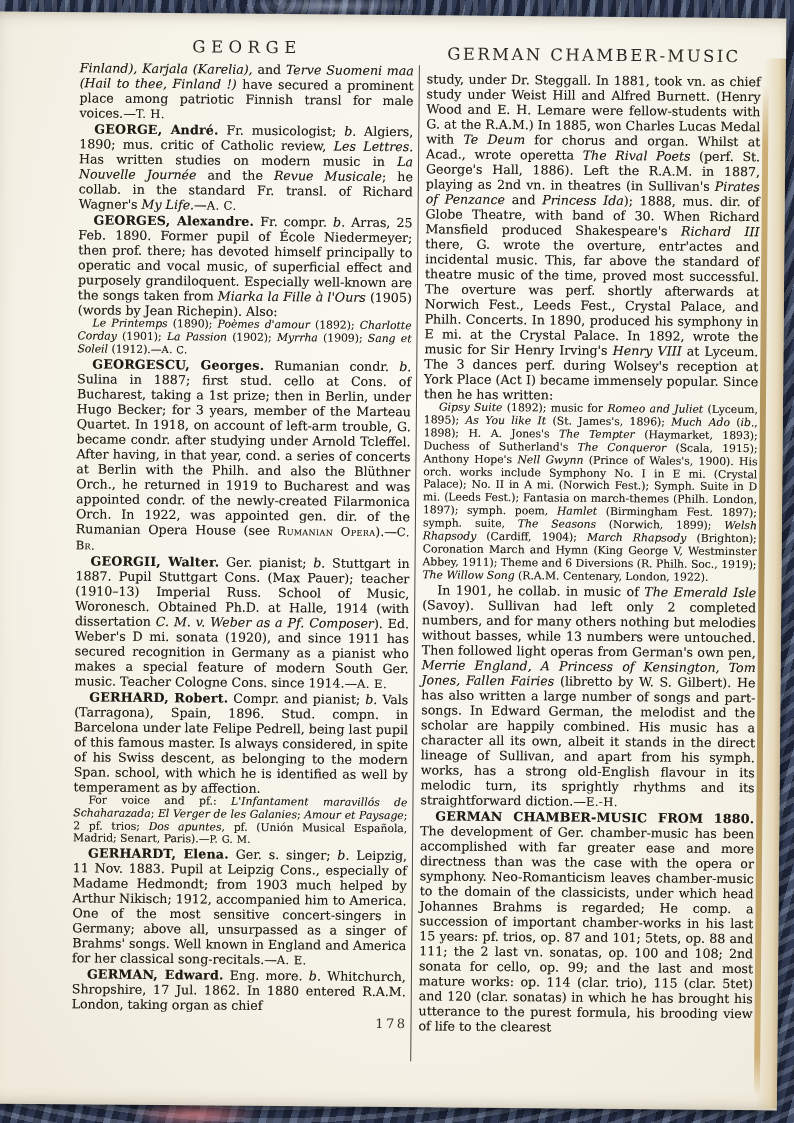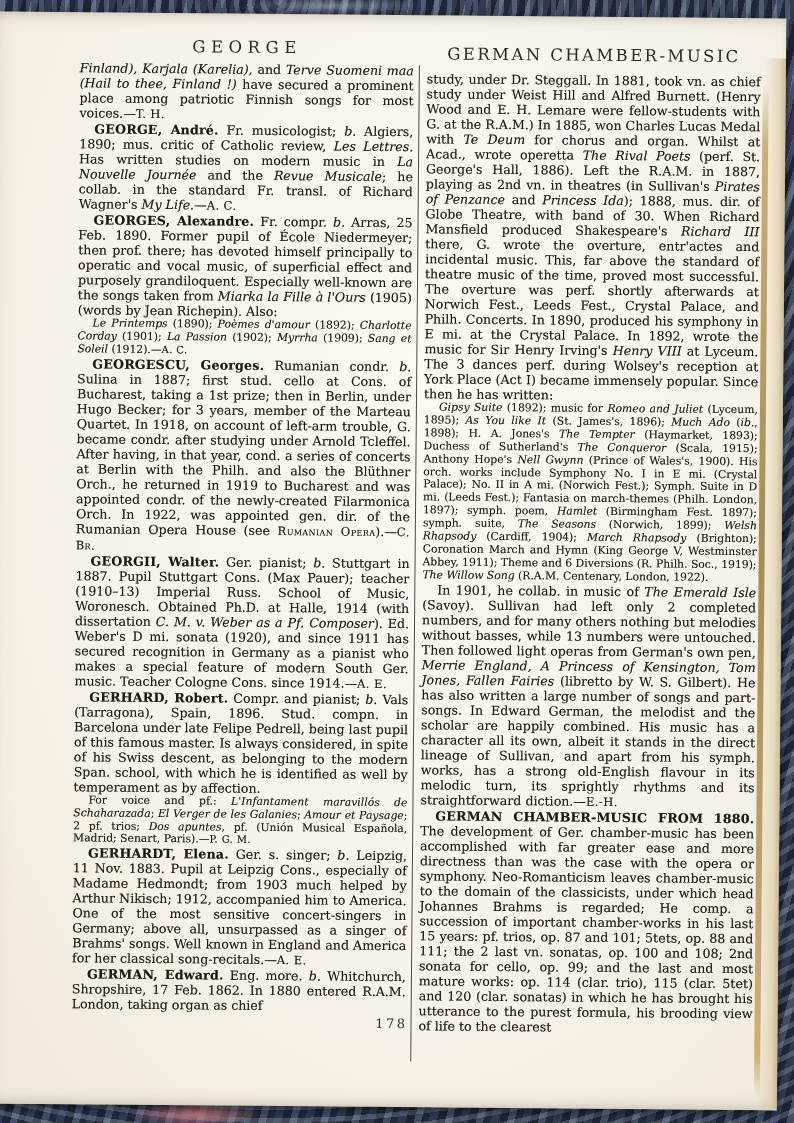--- a/index.html
+++ b/index.html
@@ -66,30 +66,30 @@
 <div class="page">
   <div class="page-edge-wash"></div>
   <div class="page-edge"></div>
 
   <div class="running-head left">GEORGE</div>
   <div class="running-head right">GERMAN CHAMBER-MUSIC</div>
 
   <div class="column-rule"></div>
 
   <div class="col col-left">
-      <p class="para noindent"><span class="i">Finland), Karjala (Karelia),</span><span> and </span><span class="i">Terve Suomeni maa (Hail to thee, Finland !)</span><span> have secured a prominent place among patriotic Finnish songs for most voices.—</span><span class="sc">T. H.</span></p>
+      <p class="para noindent"><span class="i">Finland), Karjala (Karelia),</span><span> and </span><span class="i">Terve Suomeni maa (Hail to thee, Finland !)</span><span> have secured a prominent place among patriotic Finnish transl for male voices.—</span><span class="sc">T. H.</span></p>
       <p class="para indent"><span class="b">GEORGE, André.</span><span> Fr. musicologist; </span><span class="i">b.</span><span> Algiers, 1890; mus. critic of Catholic review, </span><span class="i">Les Lettres.</span><span> Has written studies on modern music in </span><span class="i">La Nouvelle Journée</span><span> and the </span><span class="i">Revue Musicale</span><span>; he collab. in the standard Fr. transl. of Richard Wagner's </span><span class="i">My Life.</span><span>—</span><span class="sc">A. C.</span></p>
       <p class="para indent"><span class="b">GEORGES, Alexandre.</span><span> Fr. compr. </span><span class="i">b.</span><span> Arras, 25 Feb. 1890. Former pupil of École Niedermeyer; then prof. there; has devoted himself principally to operatic and vocal music, of superficial effect and purposely grandiloquent. Especially well-known are the songs taken from </span><span class="i">Miarka la Fille à l'Ours</span><span> (1905) (words by Jean Richepin). Also:</span></p>
       <p class="para works indent"><span class="i">Le Printemps</span><span> (1890); </span><span class="i">Poèmes d'amour</span><span> (1892); </span><span class="i">Charlotte Corday</span><span> (1901); </span><span class="i">La Passion</span><span> (1902); </span><span class="i">Myrrha</span><span> (1909); </span><span class="i">Sang et Soleil</span><span> (1912).—</span><span class="sc">A. C.</span></p>
       <p class="para indent"><span class="b">GEORGESCU, Georges.</span><span> Rumanian condr. </span><span class="i">b.</span><span> Sulina in 1887; first stud. cello at Cons. of Bucharest, taking a 1st prize; then in Berlin, under Hugo Becker; for 3 years, member of the Marteau Quartet. In 1918, on account of left-arm trouble, G. became condr. after studying under Arnold Tcleffel. After having, in that year, cond. a series of concerts at Berlin with the Philh. and also the Blüthner Orch., he returned in 1919 to Bucharest and was appointed condr. of the newly-created Filarmonica Orch. In 1922, was appointed gen. dir. of the Rumanian Opera House (see </span><span class="sc">Rumanian Opera</span><span>).—</span><span class="sc">C. Br.</span></p>
       <p class="para indent"><span class="b">GEORGII, Walter.</span><span> Ger. pianist; </span><span class="i">b.</span><span> Stuttgart in 1887. Pupil Stuttgart Cons. (Max Pauer); teacher (1910–13) Imperial Russ. School of Music, Woronesch. Obtained Ph.D. at Halle, 1914 (with dissertation </span><span class="i">C. M. v. Weber as a Pf. Composer</span><span>). Ed. Weber's D mi. sonata (1920), and since 1911 has secured recognition in Germany as a pianist who makes a special feature of modern South Ger. music. Teacher Cologne Cons. since 1914.—</span><span class="sc">A. E.</span></p>
       <p class="para indent"><span class="b">GERHARD, Robert.</span><span> Compr. and pianist; </span><span class="i">b.</span><span> Vals (Tarragona), Spain, 1896. Stud. compn. in Barcelona under late Felipe Pedrell, being last pupil of this famous master. Is always considered, in spite of his Swiss descent, as belonging to the modern Span. school, with which he is identified as well by temperament as by affection.</span></p>
       <p class="para works indent"><span>For voice and pf.: </span><span class="i">L'Infantament maravillós de Schaharazada</span><span>; </span><span class="i">El Verger de les Galanies</span><span>; </span><span class="i">Amour et Paysage</span><span>; 2 pf. trios; </span><span class="i">Dos apuntes</span><span>, pf. (Unión Musical Española, Madrid; Senart, Paris).—</span><span class="sc">P. G. M.</span></p>
       <p class="para indent"><span class="b">GERHARDT, Elena.</span><span> Ger. s. singer; </span><span class="i">b.</span><span> Leipzig, 11 Nov. 1883. Pupil at Leipzig Cons., especially of Madame Hedmondt; from 1903 much helped by Arthur Nikisch; 1912, accompanied him to America. One of the most sensitive concert-singers in Germany; above all, unsurpassed as a singer of Brahms' songs. Well known in England and America for her classical song-recitals.—</span><span class="sc">A. E.</span></p>
-      <p class="para indent"><span class="b">GERMAN, Edward.</span><span> Eng. more. </span><span class="i">b.</span><span> Whitchurch, Shropshire, 17 Feb. 1862. In 1880 entered R.A.M. London, taking organ as chief</span></p>
+      <p class="para indent"><span class="b">GERMAN, Edward.</span><span> Eng. more. </span><span class="i">b.</span><span> Whitchurch, Shropshire, 17 Jul. 1862. In 1880 entered R.A.M. London, taking organ as chief</span></p>
     </div>
   <div class="col col-right">
       <p class="para noindent"><span>study, under Dr. Steggall. In 1881, took vn. as chief study under Weist Hill and Alfred Burnett. (Henry Wood and E. H. Lemare were fellow-students with G. at the R.A.M.) In 1885, won Charles Lucas Medal with </span><span class="i">Te Deum</span><span> for chorus and organ. Whilst at Acad., wrote operetta </span><span class="i">The Rival Poets</span><span> (perf. St. George's Hall, 1886). Left the R.A.M. in 1887, playing as 2nd vn. in theatres (in Sullivan's </span><span class="i">Pirates of Penzance</span><span> and </span><span class="i">Princess Ida</span><span>); 1888, mus. dir. of Globe Theatre, with band of 30. When Richard Mansfield produced Shakespeare's </span><span class="i">Richard III</span><span> there, G. wrote the overture, entr'actes and incidental music. This, far above the standard of theatre music of the time, proved most successful. The overture was perf. shortly afterwards at Norwich Fest., Leeds Fest., Crystal Palace, and Philh. Concerts. In 1890, produced his symphony in E mi. at the Crystal Palace. In 1892, wrote the music for Sir Henry Irving's </span><span class="i">Henry VIII</span><span> at Lyceum. The 3 dances perf. during Wolsey's reception at York Place (Act I) became immensely popular. Since then he has written:</span></p>
       <p class="para works indent"><span class="i">Gipsy Suite</span><span> (1892); music for </span><span class="i">Romeo and Juliet</span><span> (Lyceum, 1895); </span><span class="i">As You like It</span><span> (St. James's, 1896); </span><span class="i">Much Ado</span><span> (</span><span class="i">ib.</span><span>, 1898); H. A. Jones's </span><span class="i">The Tempter</span><span> (Haymarket, 1893); Duchess of Sutherland's </span><span class="i">The Conqueror</span><span> (Scala, 1915); Anthony Hope's </span><span class="i">Nell Gwynn</span><span> (Prince of Wales's, 1900). His orch. works include Symphony No. I in E mi. (Crystal Palace); No. II in A mi. (Norwich Fest.); Symph. Suite in D mi. (Leeds Fest.); Fantasia on march-themes (Philh. London, 1897); symph. poem, </span><span class="i">Hamlet</span><span> (Birmingham Fest. 1897); symph. suite, </span><span class="i">The Seasons</span><span> (Norwich, 1899); </span><span class="i">Welsh Rhapsody</span><span> (Cardiff, 1904); </span><span class="i">March Rhapsody</span><span> (Brighton); Coronation March and Hymn (King George V, Westminster Abbey, 1911); Theme and 6 Diversions (R. Philh. Soc., 1919); </span><span class="i">The Willow Song</span><span> (R.A.M. Centenary, London, 1922).</span></p>
       <p class="para indent"><span>In 1901, he collab. in music of </span><span class="i">The Emerald Isle</span><span> (Savoy). Sullivan had left only 2 completed numbers, and for many others nothing but melodies without basses, while 13 numbers were untouched. Then followed light operas from German's own pen, </span><span class="i">Merrie England, A Princess of Kensington, Tom Jones, Fallen Fairies</span><span> (libretto by W. S. Gilbert). He has also written a large number of songs and part-songs. In Edward German, the melodist and the scholar are happily combined. His music has a character all its own, albeit it stands in the direct lineage of Sullivan, and apart from his symph. works, has a strong old-English flavour in its melodic turn, its sprightly rhythms and its straightforward diction.—</span><span class="sc">E.-H.</span></p>
       <p class="para indent"><span class="b">GERMAN CHAMBER-MUSIC FROM 1880.</span><span> The development of Ger. chamber-music has been accomplished with far greater ease and more directness than was the case with the opera or symphony. Neo-Romanticism leaves chamber-music to the domain of the classicists, under which head Johannes Brahms is regarded; He comp. a succession of important chamber-works in his last 15 years: pf. trios, op. 87 and 101; 5tets, op. 88 and 111; the 2 last vn. sonatas, op. 100 and 108; 2nd sonata for cello, op. 99; and the last and most mature works: op. 114 (clar. trio), 115 (clar. 5tet) and 120 (clar. sonatas) in which he has brought his utterance to the purest formula, his brooding view of life to the clearest</span></p>
     </div>
 
   <div class="page-number">178</div>
 </div>

